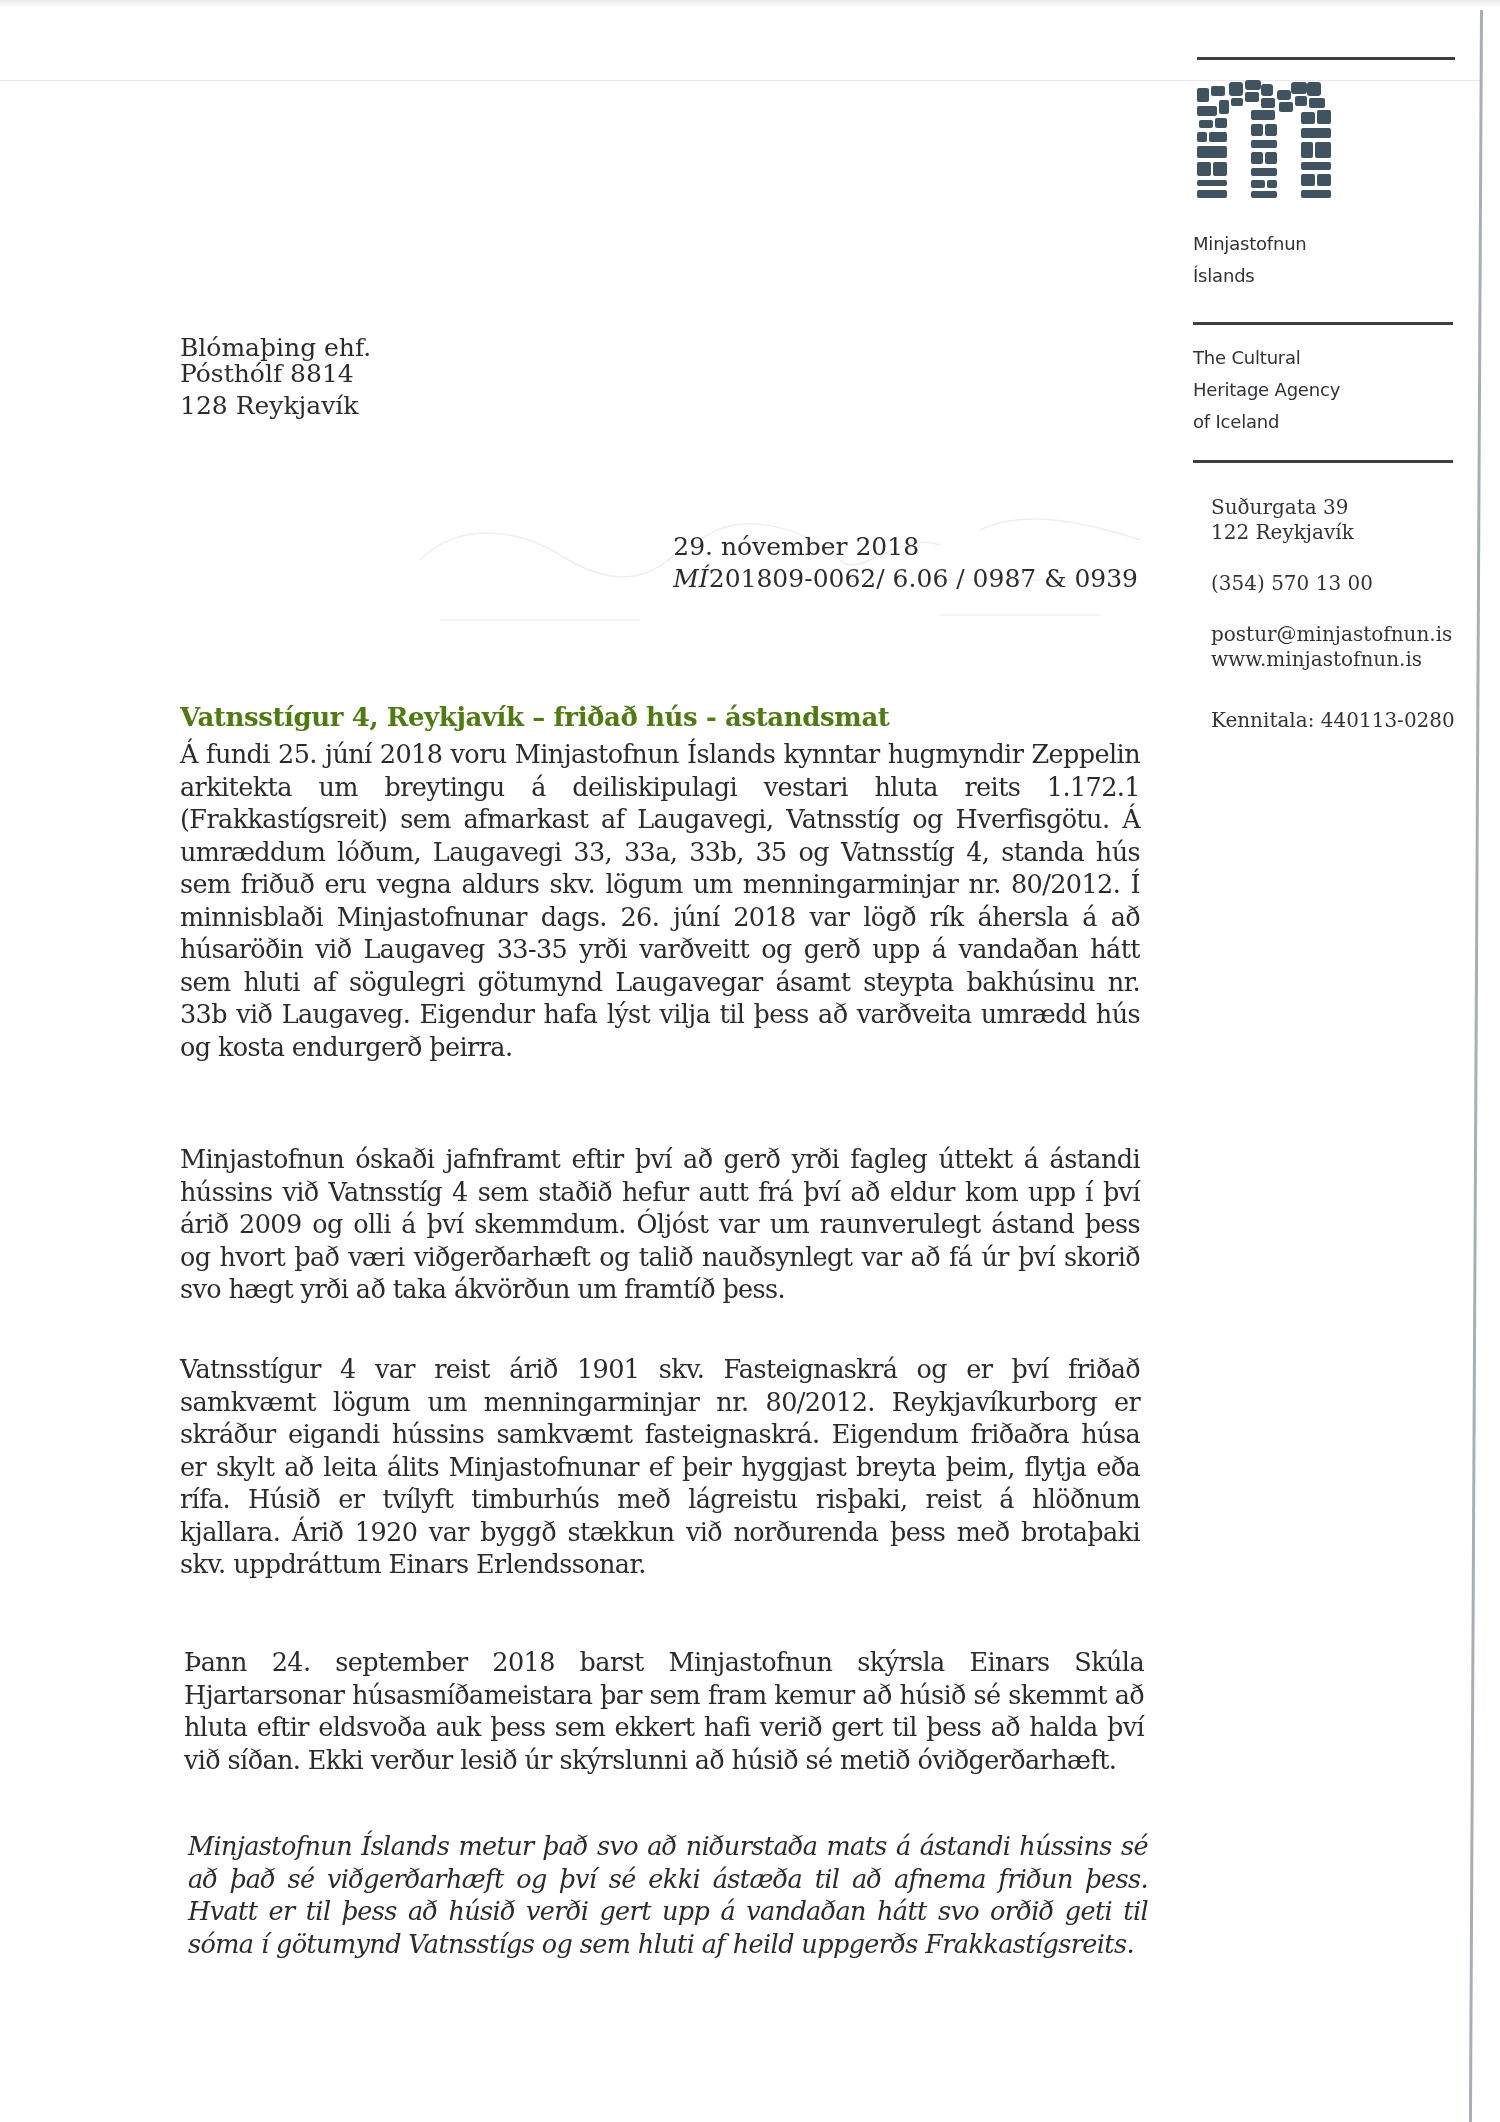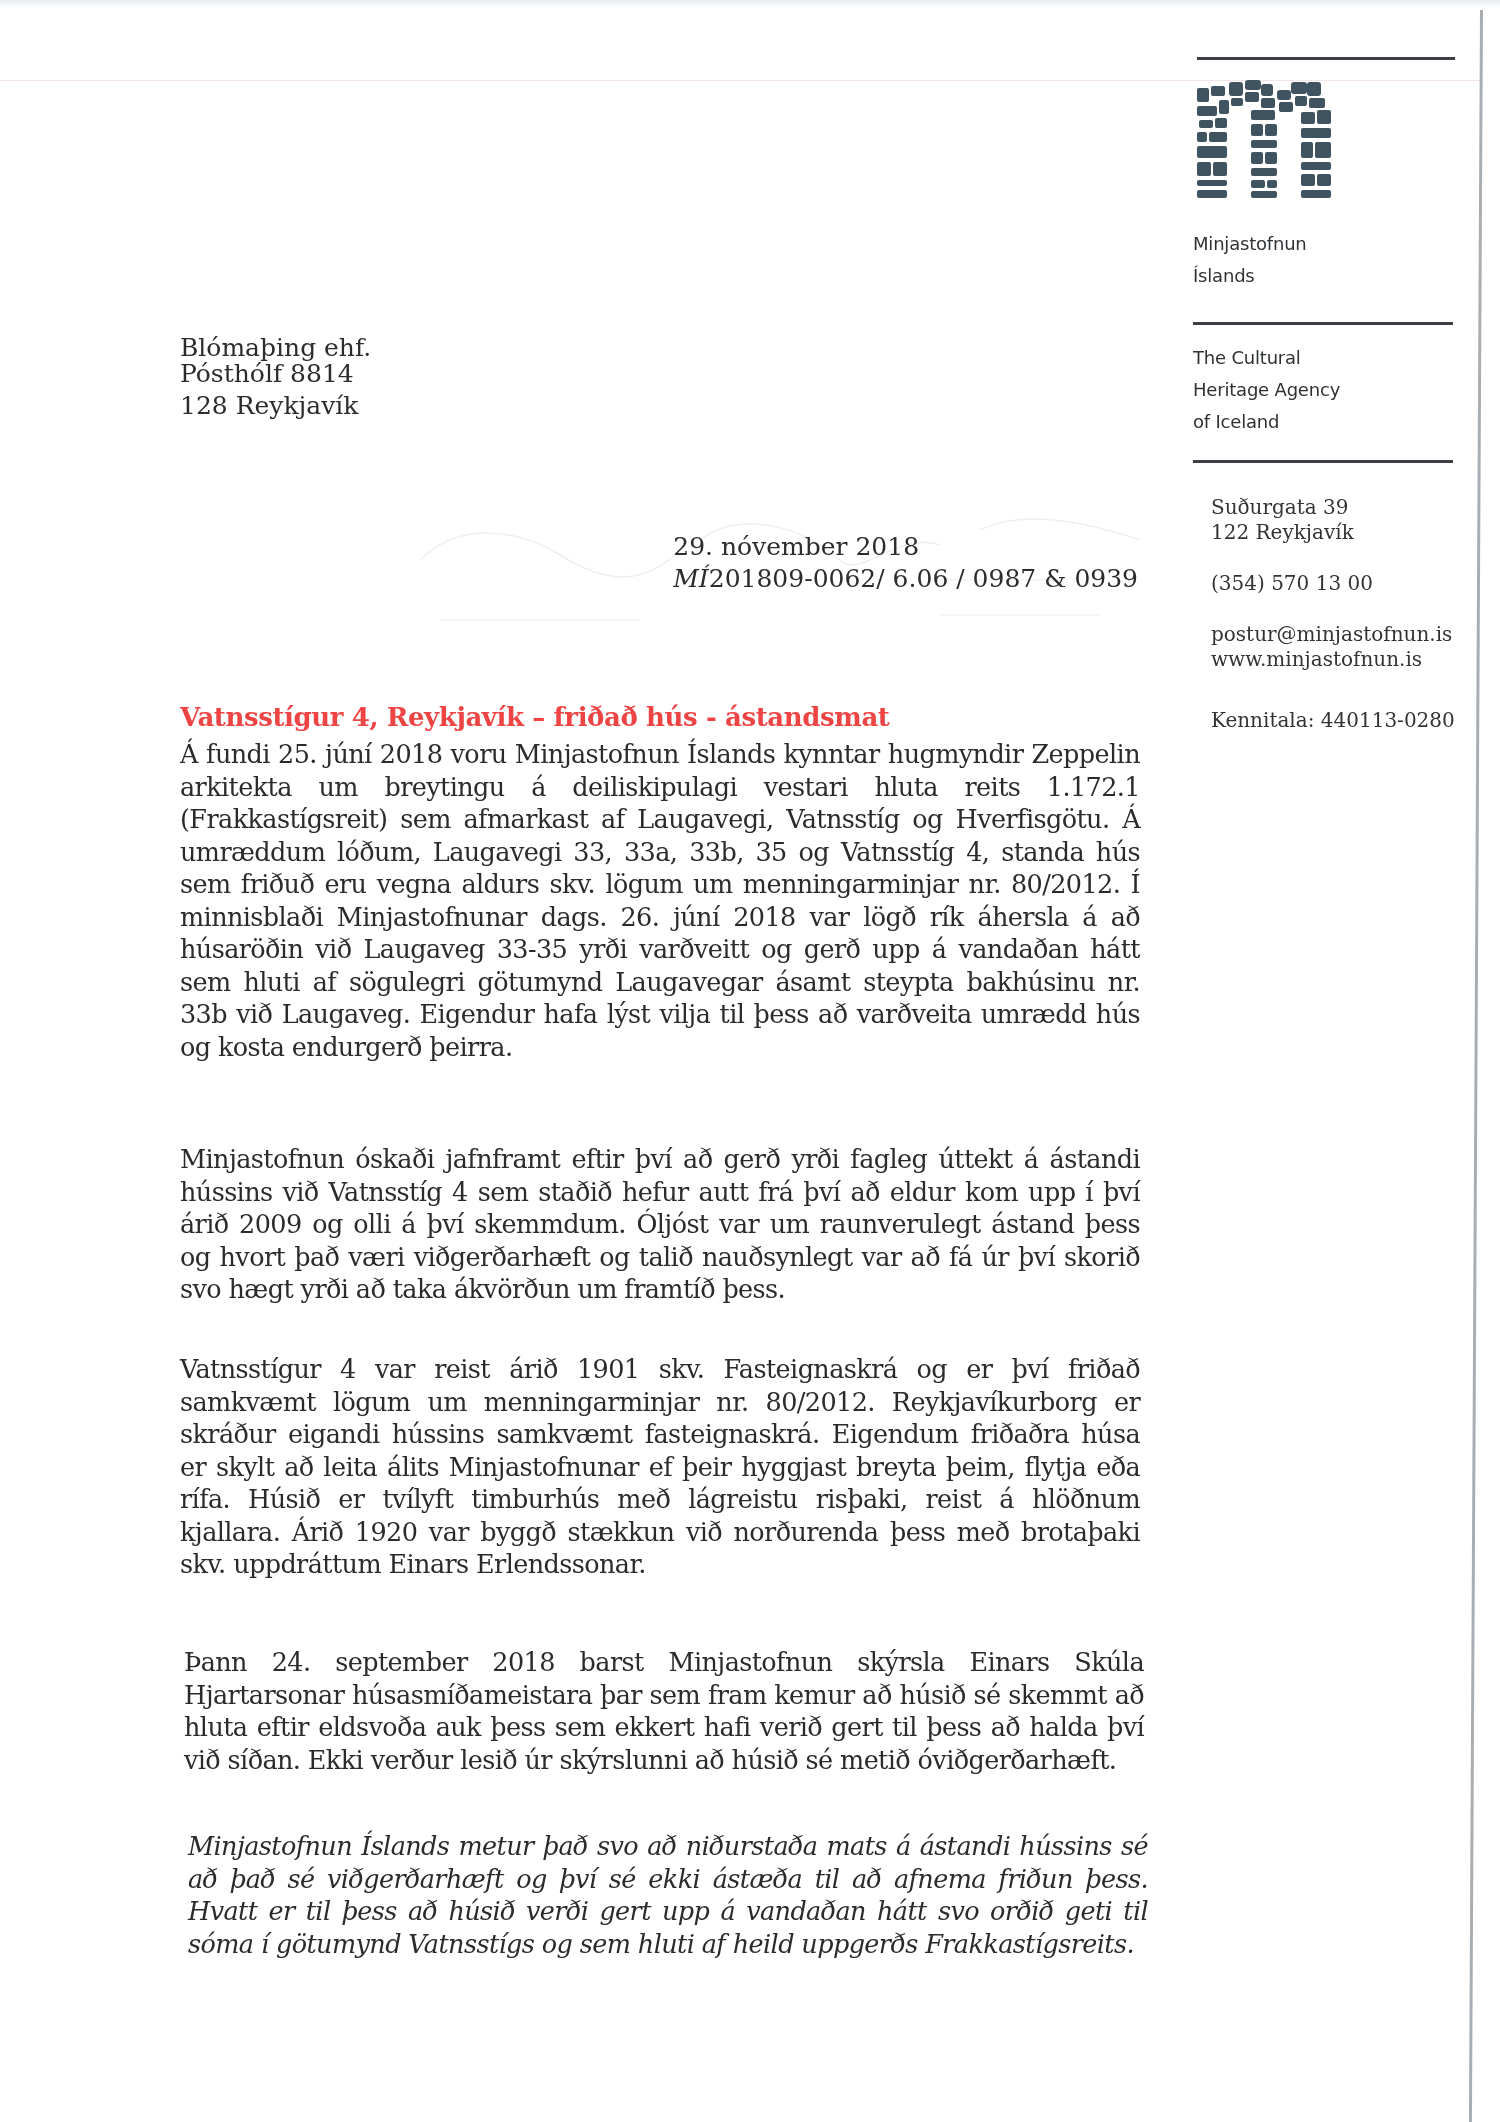--- a/index.html
+++ b/index.html
@@ -23,21 +23,21 @@
     .contact { position: absolute; left: 1169px; font-size: 20px; line-height: 25px; color: #333; margin-left: 42px; }
 
     
     .recipient { position: absolute; left: 180px; font-size: 25px; line-height: 32px; color: #2c2c2c; }
 
     
     .dateblock { position: absolute; right: 362px; top: 531px; text-align: left; font-size: 25px; line-height: 32px; color: #2c2c2c; }
     .dateblock i { font-style: italic; }
 
     
-    .heading { position: absolute; left: 180px; top: 702px; font-size: 26px; font-weight: bold; color: #ef4444;
+    .heading { position: absolute; left: 180px; top: 702px; font-size: 26px; font-weight: bold; color: #4d7c0f;
       letter-spacing: -0.4px; white-space: nowrap; }
     .para { position: absolute; left: 180px; width: 960px; font-size: 25.5px; line-height: 32.5px;
       text-align: justify; color: #2b2b2b; letter-spacing: -0.6px; }
     .para.italic { font-style: italic; }
   </style>
 </head>
 <body>
 
 <div class="page-top-edge"></div>
 <div class="faint-line"></div>

